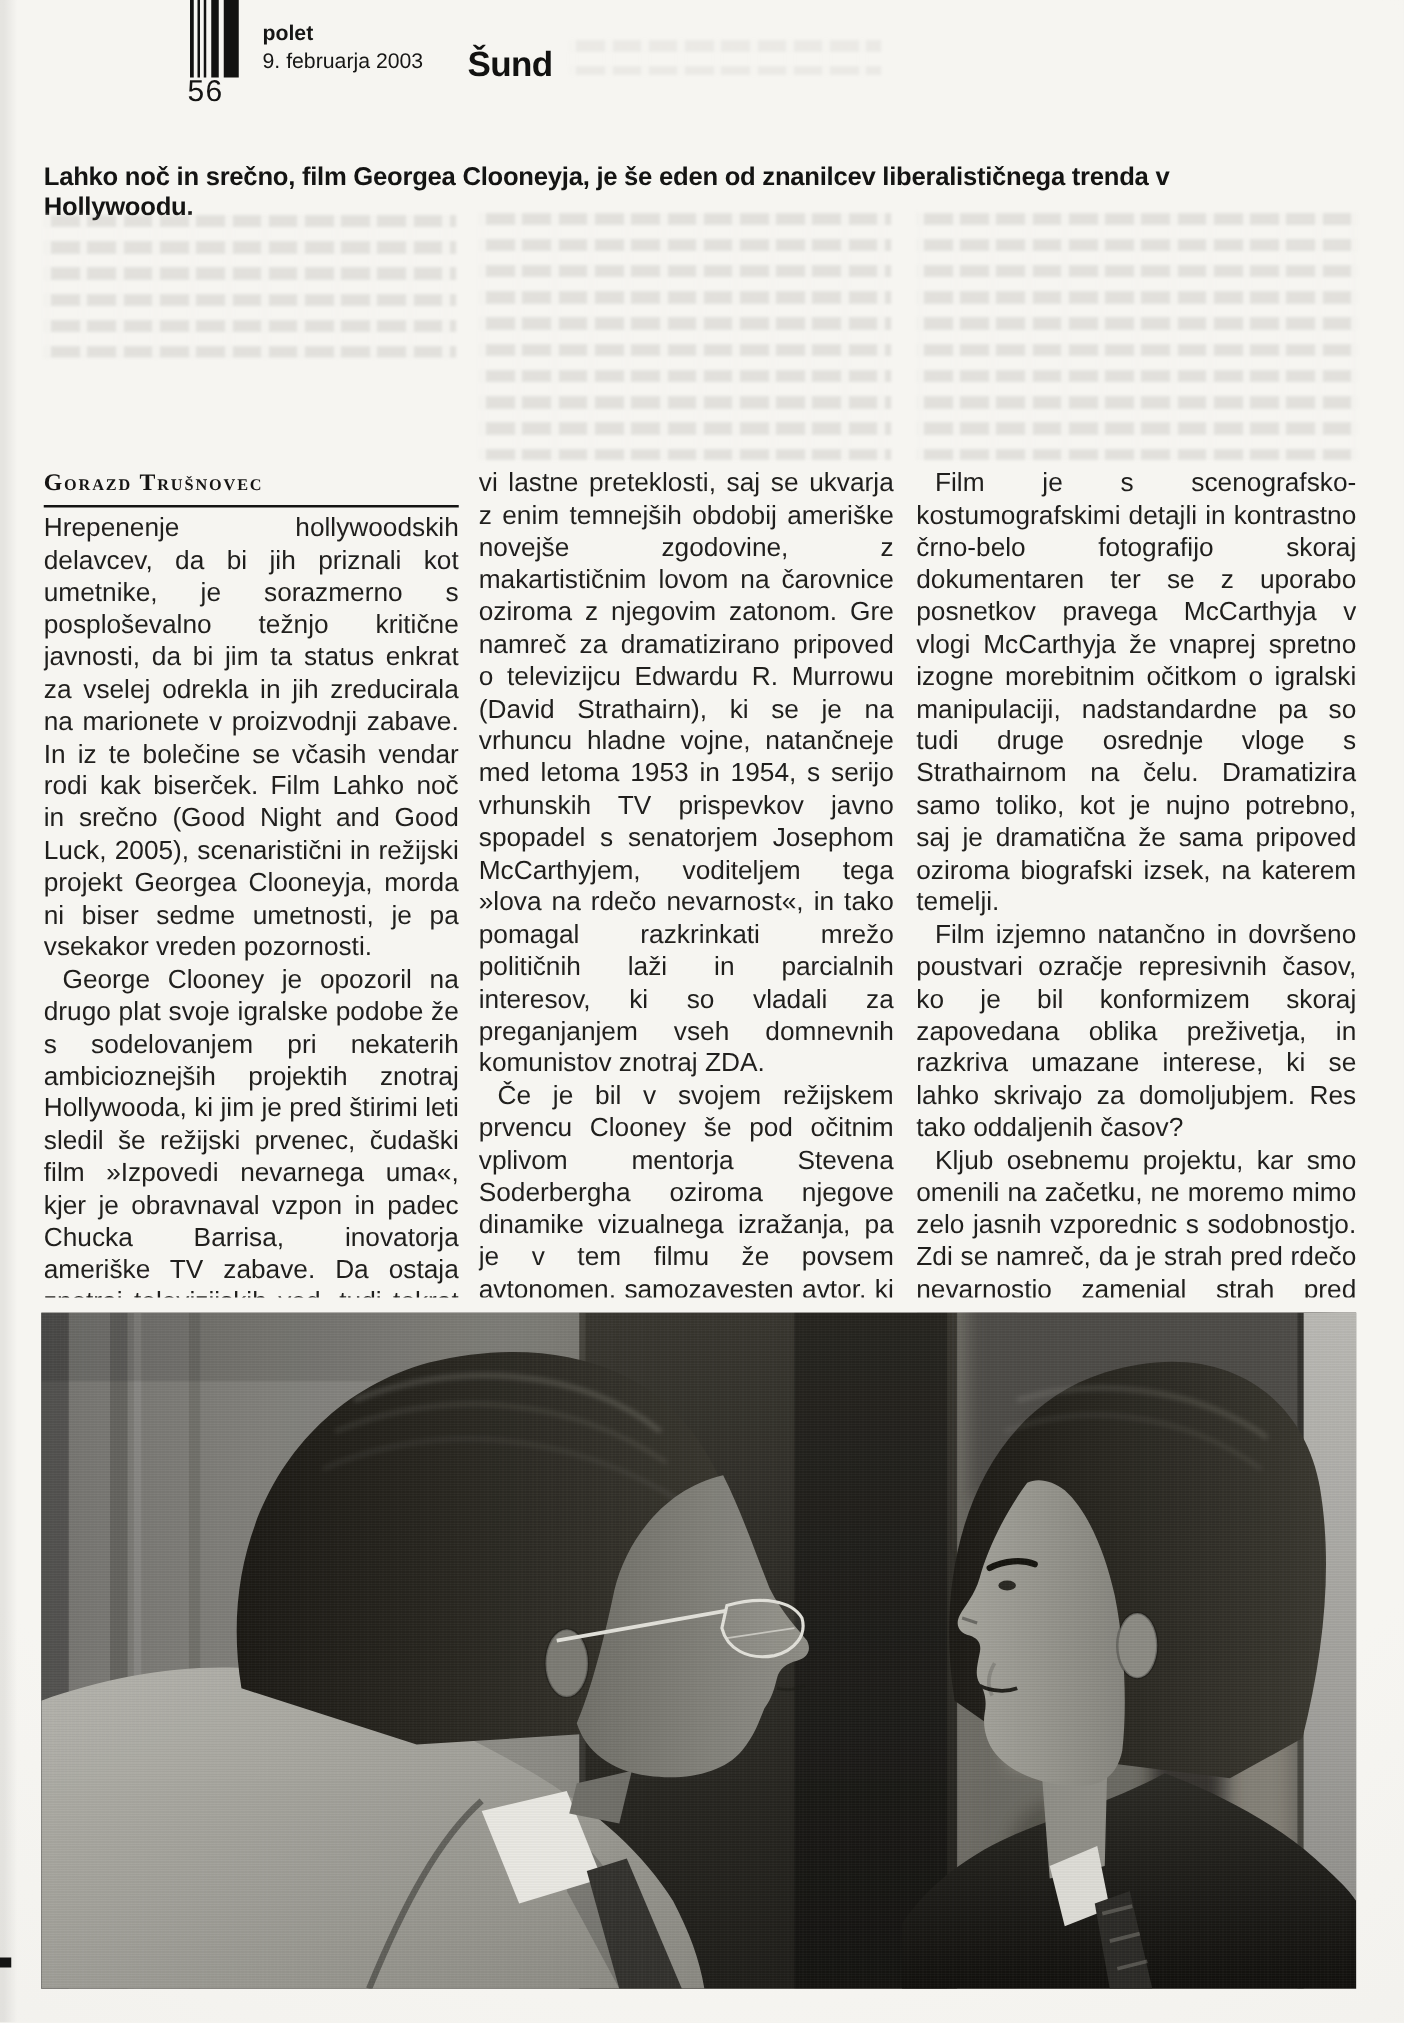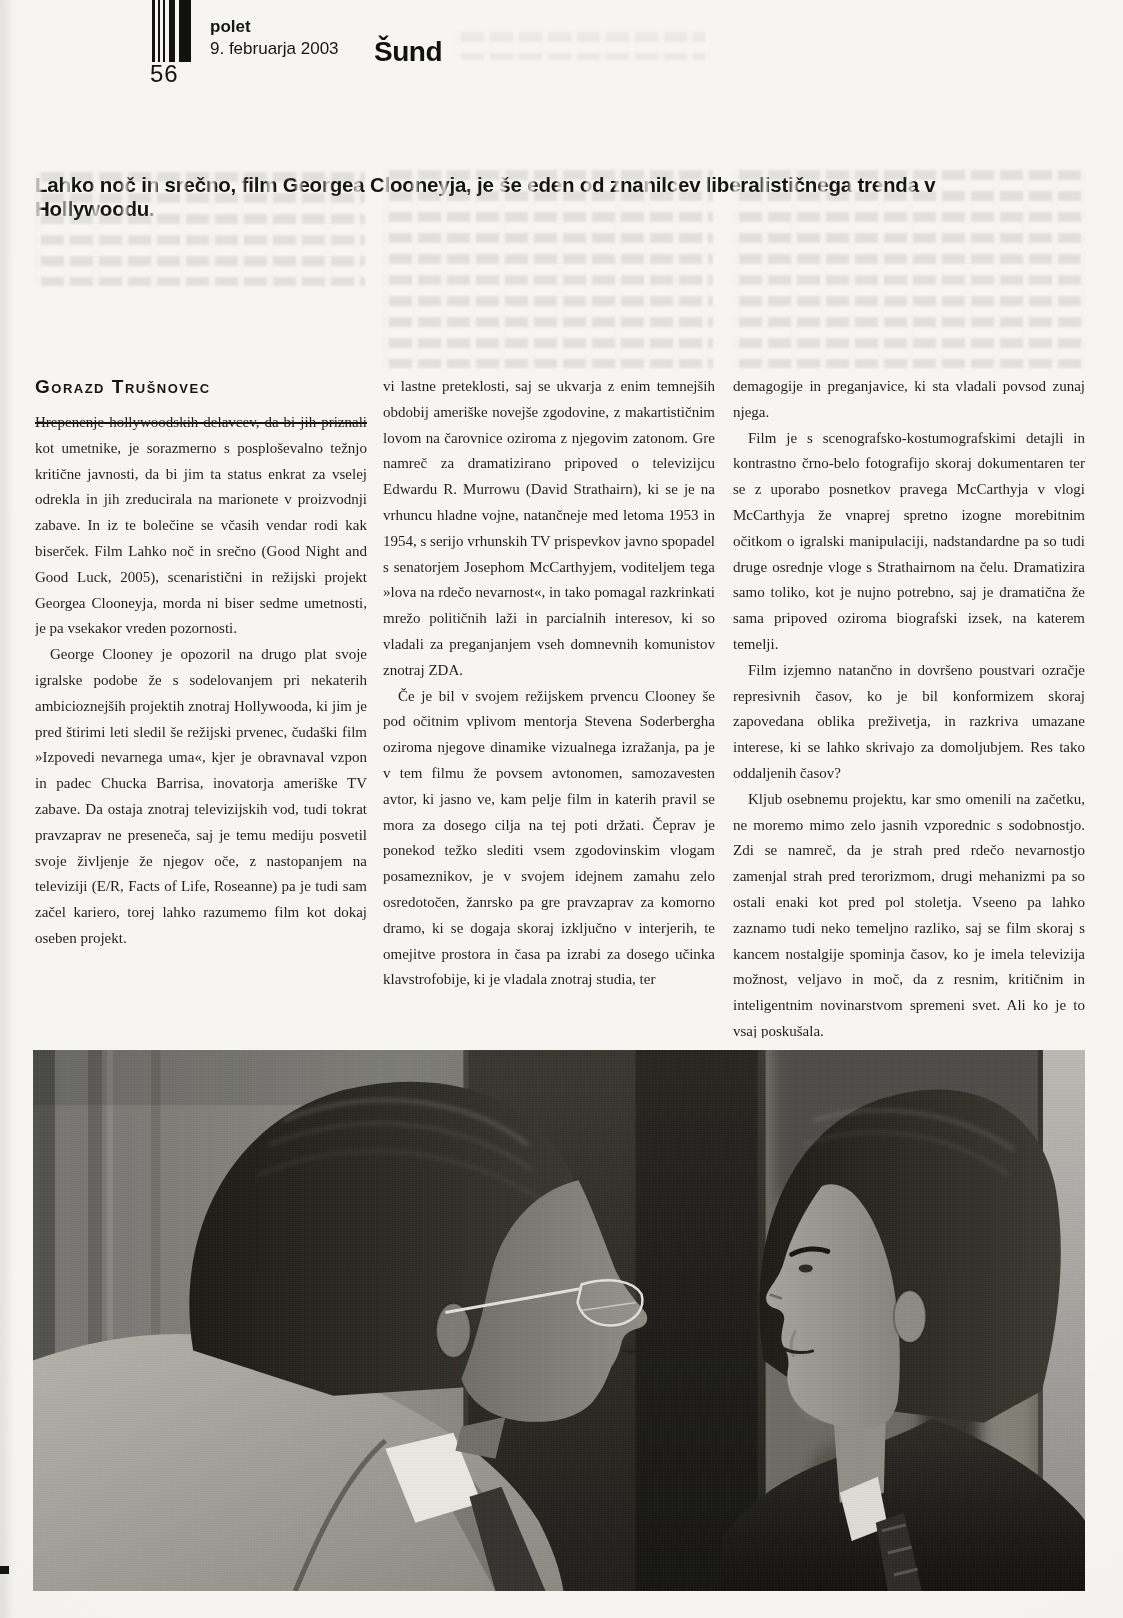--- a/index.html
+++ b/index.html
@@ -24,47 +24,47 @@
   .b3{width:2px;margin-right:4px;} .b4{width:6px;margin-right:4px;}
   .b5{width:12px;margin-right:0;}
   .page-number{position:absolute;left:150px;top:60px;font-size:24px;letter-spacing:1px;color:#141413;}
   .pub-block{position:absolute;left:210px;top:16px;line-height:22px;font-size:17px;color:#161615;}
   .pub-name{font-weight:bold;}
   .section-title{position:absolute;left:374px;top:24px;font-size:28px;font-weight:bold;color:#121211;letter-spacing:-0.5px;margin-top:12px;}
 
   
   .standfirst{
     position:absolute;left:35px;top:130px;width:1010px;
-    font-size:20.5px;font-weight:bold;color:#141413;letter-spacing:-0.2px;margin-top:43px;
+    font-size:20.5px;font-weight:bold;color:#141413;letter-spacing:-0.2px;
   }
 
   
   .ghost{
     position:absolute;pointer-events:none;opacity:.8;
     background:
       repeating-linear-gradient(90deg, rgba(244,243,239,.92) 0 6px, rgba(244,243,239,0) 6px 29px),
       repeating-linear-gradient(180deg, rgba(122,121,115,.20) 0 10px, rgba(0,0,0,0) 10px 21px);
     filter:blur(1.1px);
   }
 
   
   .headline{
     position:absolute;left:32px;top:284px;
     font-size:62px;font-weight:bold;letter-spacing:-2px;color:#121211;
   }
   .byline{
     position:absolute;left:35px;top:376px;width:332px;
-    font-family:Liberation Sans, sans-serif;font-variant:small-caps;
+    font-family:Liberation Serif, serif;font-variant:small-caps;
     font-weight:bold;font-size:19px;letter-spacing:1.5px;color:#161514;
-    border-bottom:2.5px solid #141413;padding-bottom:24px;
+    border-bottom:2.5px solid #141413;padding-bottom:6px;
   }
   .col{
     position:absolute;
-    font-family:Liberation Serif, serif;
-    font-size:15px;line-height:25.8px;color:#201f1d;
+    font-family:Liberation Sans, sans-serif;
+    font-size:21px;line-height:25.8px;color:#201f1d;
     text-align:justify;overflow:hidden;
   }
   .col p{margin:0;}
   .col p.indent{text-indent:15px;}
   .col-1{left:35px;top:410px;width:332px;height:628px;}
   .col-2{left:383px;top:374px;width:332px;height:664px;}
   .col-3{left:733px;top:374px;width:352px;height:664px;}
 
   
   figure.photo{
@@ -111,21 +111,20 @@
   <div class="col col-1">
     <p>Hrepenenje hollywoodskih delavcev, da bi jih priznali kot umetnike, je sorazmerno s posploševalno težnjo kritične javnosti, da bi jim ta status enkrat za vselej odrekla in jih zreducirala na marionete v proizvodnji zabave. In iz te bolečine se včasih vendar rodi kak biserček. Film Lahko noč in srečno (Good Night and Good Luck, 2005), scenaristični in režijski projekt Georgea Clooneyja, morda ni biser sedme umetnosti, je pa vsekakor vreden pozornosti.</p>
     <p class="indent">George Clooney je opozoril na drugo plat svoje igralske podobe že s sodelovanjem pri nekaterih ambicioznejših projektih znotraj Hollywooda, ki jim je pred štirimi leti sledil še režijski prvenec, čudaški film »Izpovedi nevarnega uma«, kjer je obravnaval vzpon in padec Chucka Barrisa, inovatorja ameriške TV zabave. Da ostaja znotraj televizijskih vod, tudi tokrat pravzaprav ne preseneča, saj je temu mediju posvetil svoje življenje že njegov oče, z nastopanjem na televiziji (E/R, Facts of Life, Roseanne) pa je tudi sam začel kariero, torej lahko razumemo film kot dokaj oseben projekt.</p>
 
   </div>
   <div class="col col-2">
     <p>vi lastne preteklosti, saj se ukvarja z enim temnejših obdobij ameriške novejše zgodovine, z makartističnim lovom na čarovnice oziroma z njegovim zatonom. Gre namreč za dramatizirano pripoved o televizijcu Edwardu R. Murrowu (David Strathairn), ki se je na vrhuncu hladne vojne, natančneje med letoma 1953 in 1954, s serijo vrhunskih TV prispevkov javno spopadel s senatorjem Josephom McCarthyjem, voditeljem tega »lova na rdečo nevarnost«, in tako pomagal razkrinkati mrežo političnih laži in parcialnih interesov, ki so vladali za preganjanjem vseh domnevnih komunistov znotraj ZDA.</p>
     <p class="indent">Če je bil v svojem režijskem prvencu Clooney še pod očitnim vplivom mentorja Stevena Soderbergha oziroma njegove dinamike vizualnega izražanja, pa je v tem filmu že povsem avtonomen, samozavesten avtor, ki jasno ve, kam pelje film in katerih pravil se mora za dosego cilja na tej poti držati. Čeprav je ponekod težko slediti vsem zgodovinskim vlogam posameznikov, je v svojem idejnem zamahu zelo osredotočen, žanrsko pa gre pravzaprav za komorno dramo, ki se dogaja skoraj izključno v interjerih, te omejitve prostora in časa pa izrabi za dosego učinka klavstrofobije, ki je vladala znotraj studia, ter</p>
   </div>
   <div class="col col-3">
-    <p>demagogije in preganjavice, ki sta vladali povsod zunaj njega.</p>
     <p class="indent">Film je s scenografsko-kostumografskimi detajli in kontrastno črno-belo fotografijo skoraj dokumentaren ter se z uporabo posnetkov pravega McCarthyja v vlogi McCarthyja že vnaprej spretno izogne morebitnim očitkom o igralski manipulaciji, nadstandardne pa so tudi druge osrednje vloge s Strathairnom na čelu. Dramatizira samo toliko, kot je nujno potrebno, saj je dramatična že sama pripoved oziroma biografski izsek, na katerem temelji.</p>
     <p class="indent">Film izjemno natančno in dovršeno poustvari ozračje represivnih časov, ko je bil konformizem skoraj zapovedana oblika preživetja, in razkriva umazane interese, ki se lahko skrivajo za domoljubjem. Res tako oddaljenih časov?</p>
     <p class="indent">Kljub osebnemu projektu, kar smo omenili na začetku, ne moremo mimo zelo jasnih vzporednic s sodobnostjo. Zdi se namreč, da je strah pred rdečo nevarnostjo zamenjal strah pred terorizmom, drugi mehanizmi pa so ostali enaki kot pred pol stoletja. Vseeno pa lahko zaznamo tudi neko temeljno razliko, saj se film skoraj s kancem nostalgije spominja časov, ko je imela televizija možnost, veljavo in moč, da z resnim, kritičnim in inteligentnim novinarstvom spremeni svet. Ali ko je to vsaj poskušala.</p>
   </div>
 
   <figure class="photo" aria-label="black-and-white film still: two men in profile facing each other">
     <svg viewBox="0 0 1051 540" preserveAspectRatio="none">
       <defs>
         <linearGradient id="bgG" x1="0" y1="0" x2="1" y2="0">
           <stop offset="0" stop-color="#757470"></stop>

